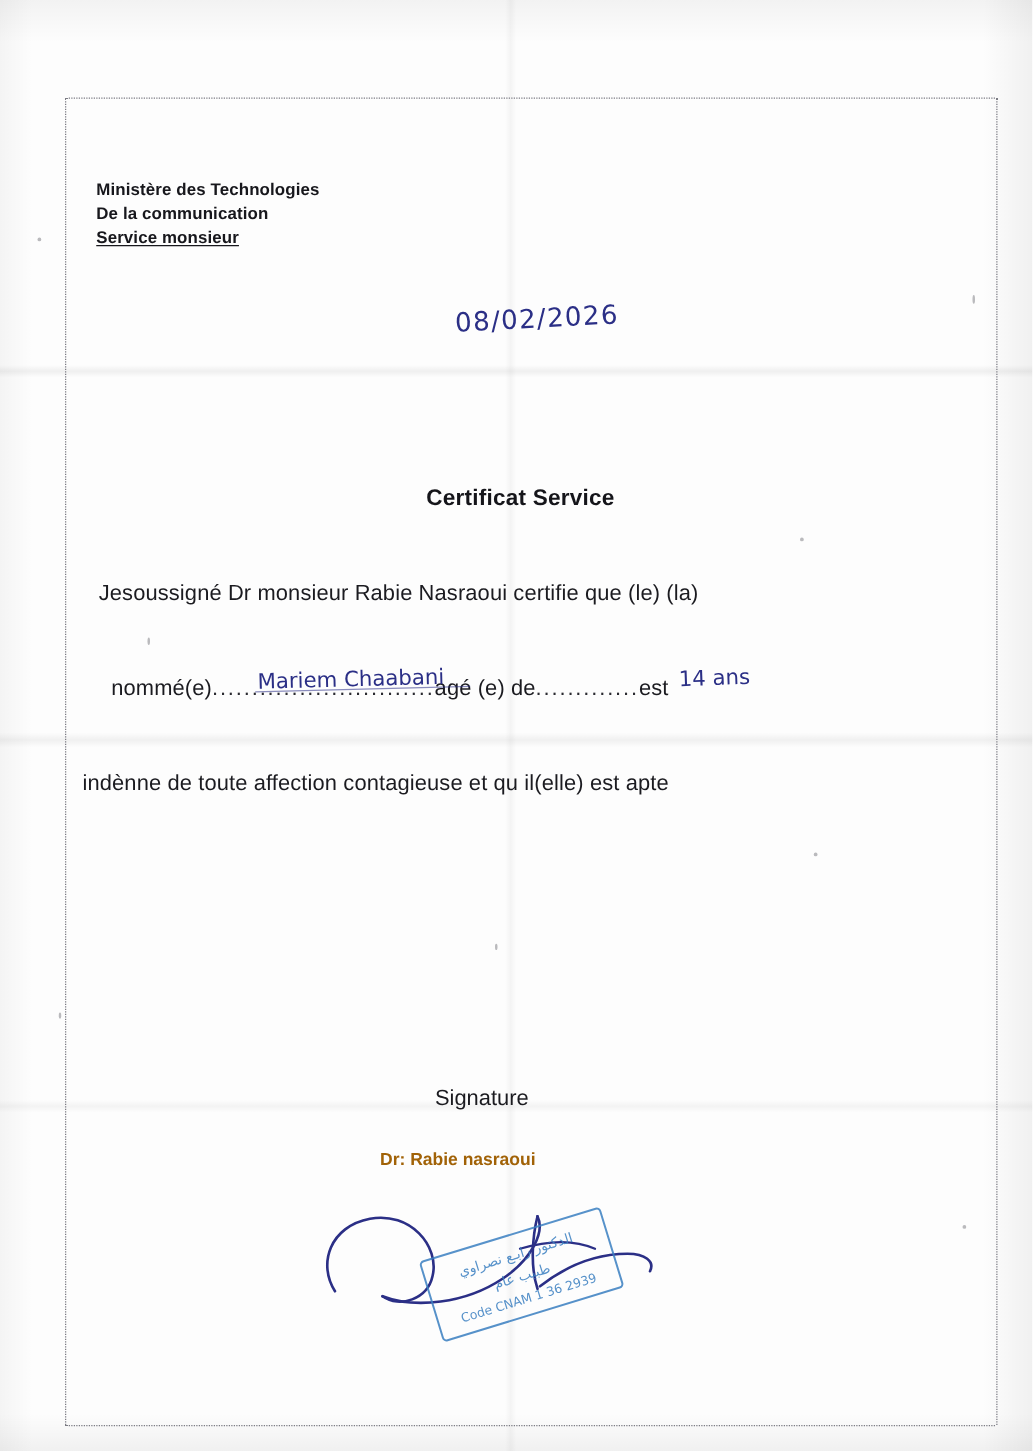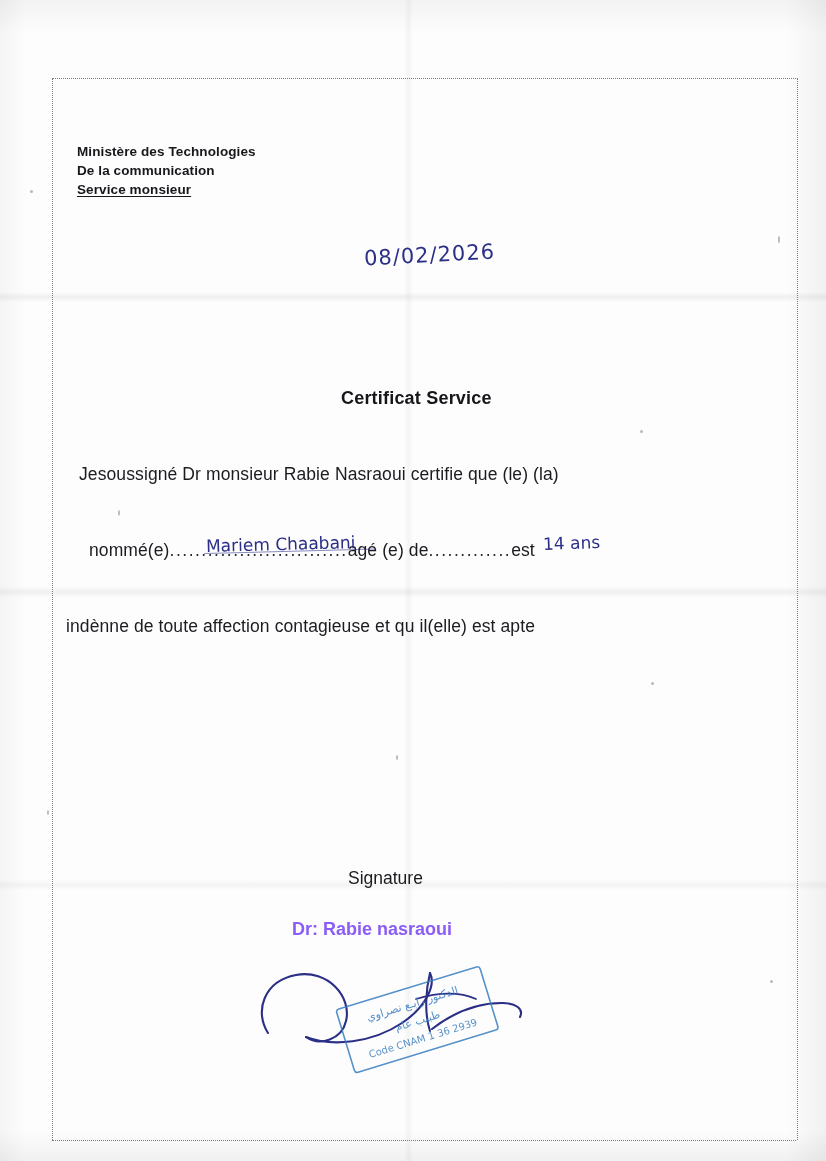--- a/index.html
+++ b/index.html
@@ -168,25 +168,25 @@
   .signature-label {
     position: absolute;
     left: 348px;
     top: 845px;
     font-size: 17.5px;
     color: #1b1b20;
     margin-top: 23px;
   }
   .doctor-name {
     position: absolute;
-    left: 292px;
+    left: 304px;
     top: 919px;
-    font-size: 18px;
-    font-weight: bold;
-    color: #8b5cf6;
+    font-size: 14px;
+    font-weight: bold;
+    color: #a16207;
   }
 
   .sig-svg {
     position: absolute;
     left: 240px;
     top: 955px;
   }
   .stamp-svg {
     position: absolute;
     left: 330px;

